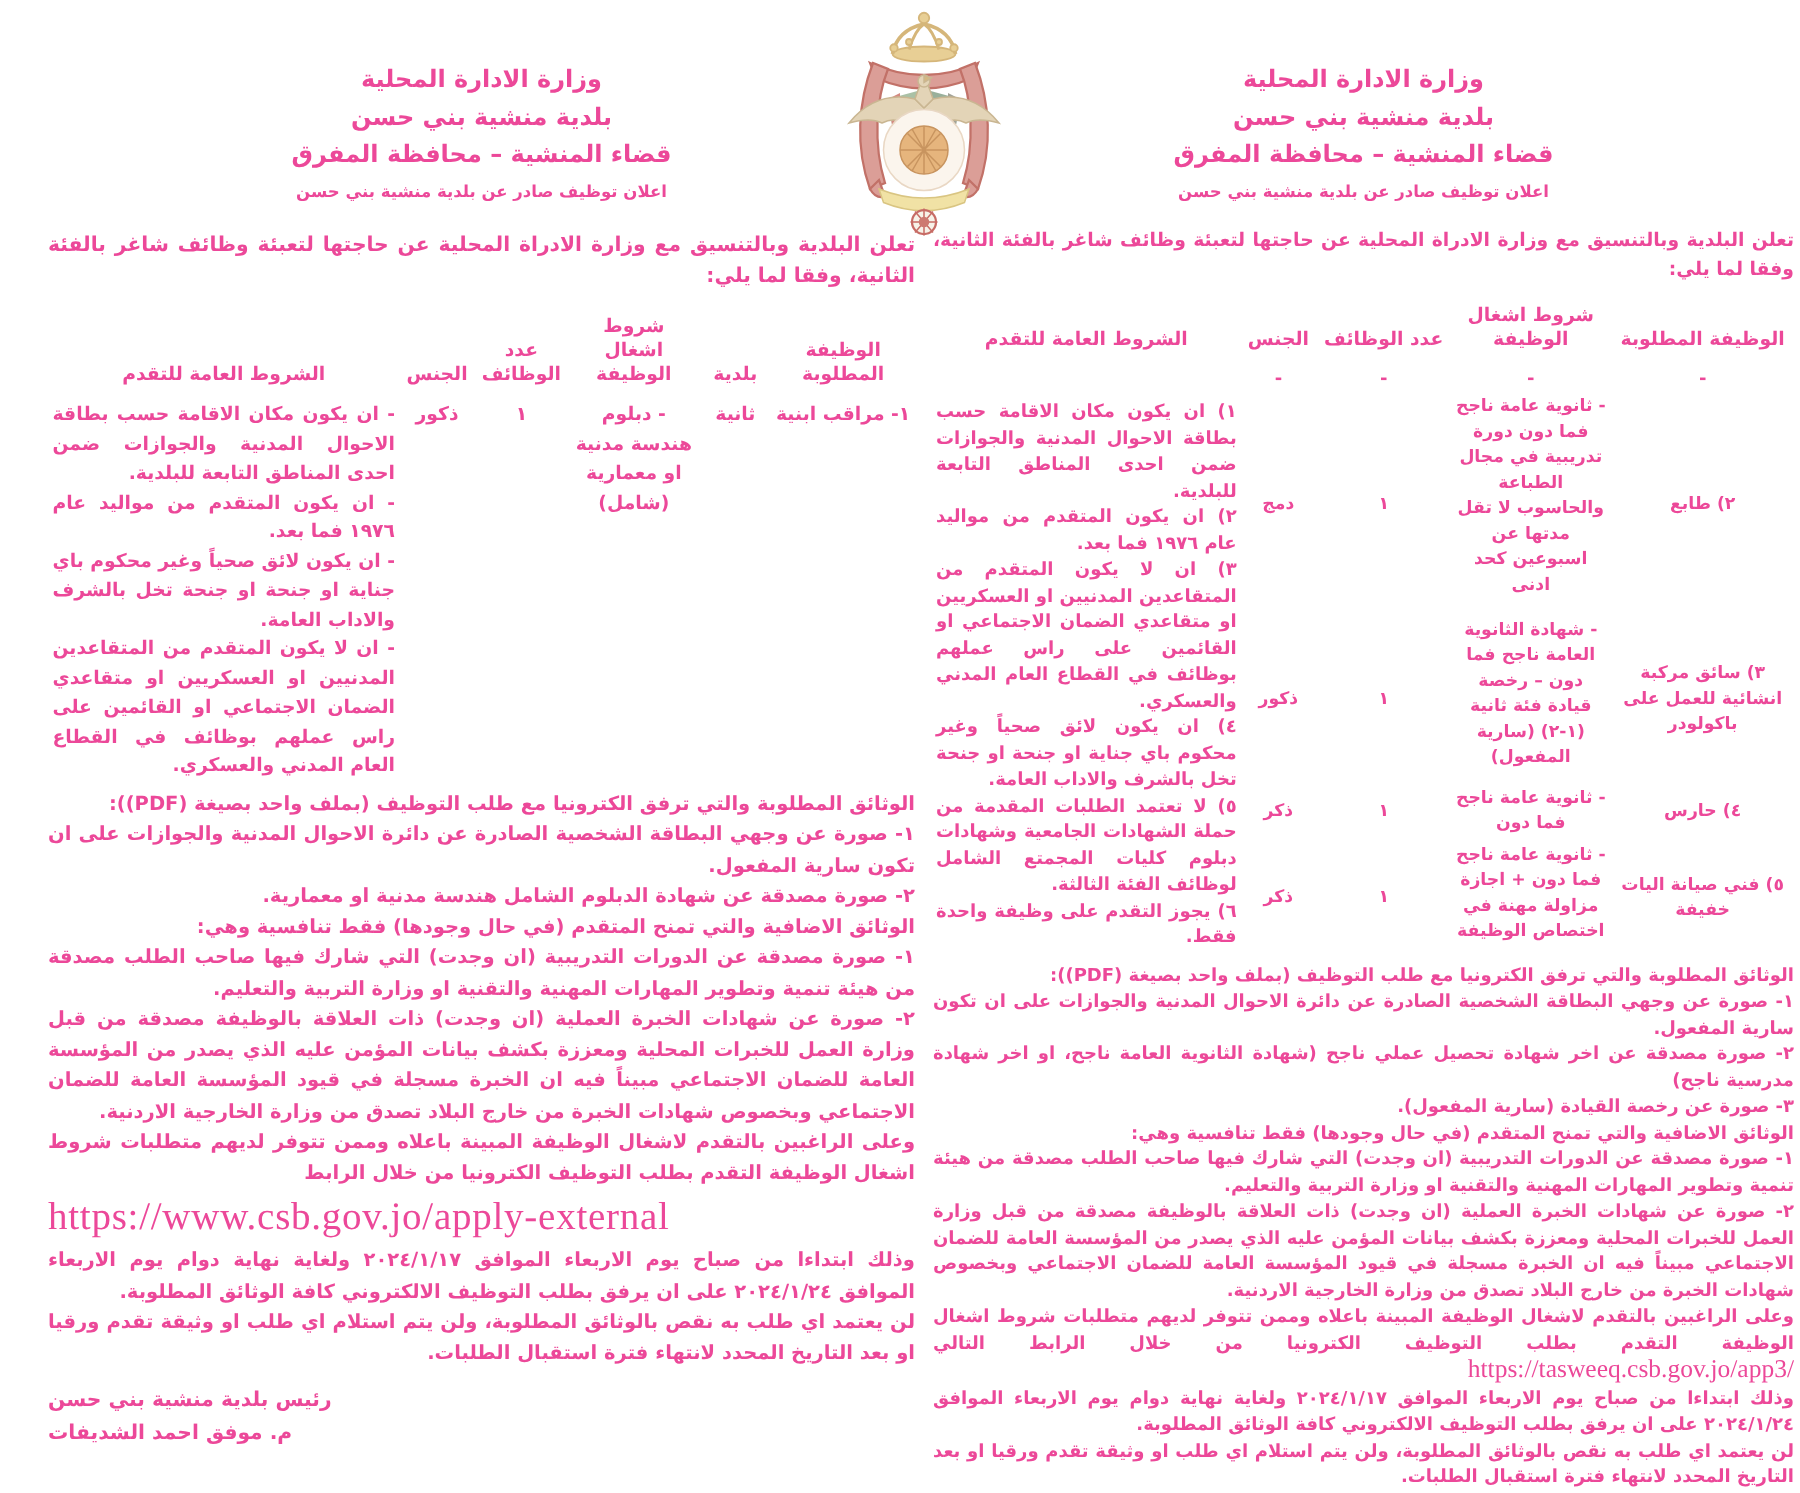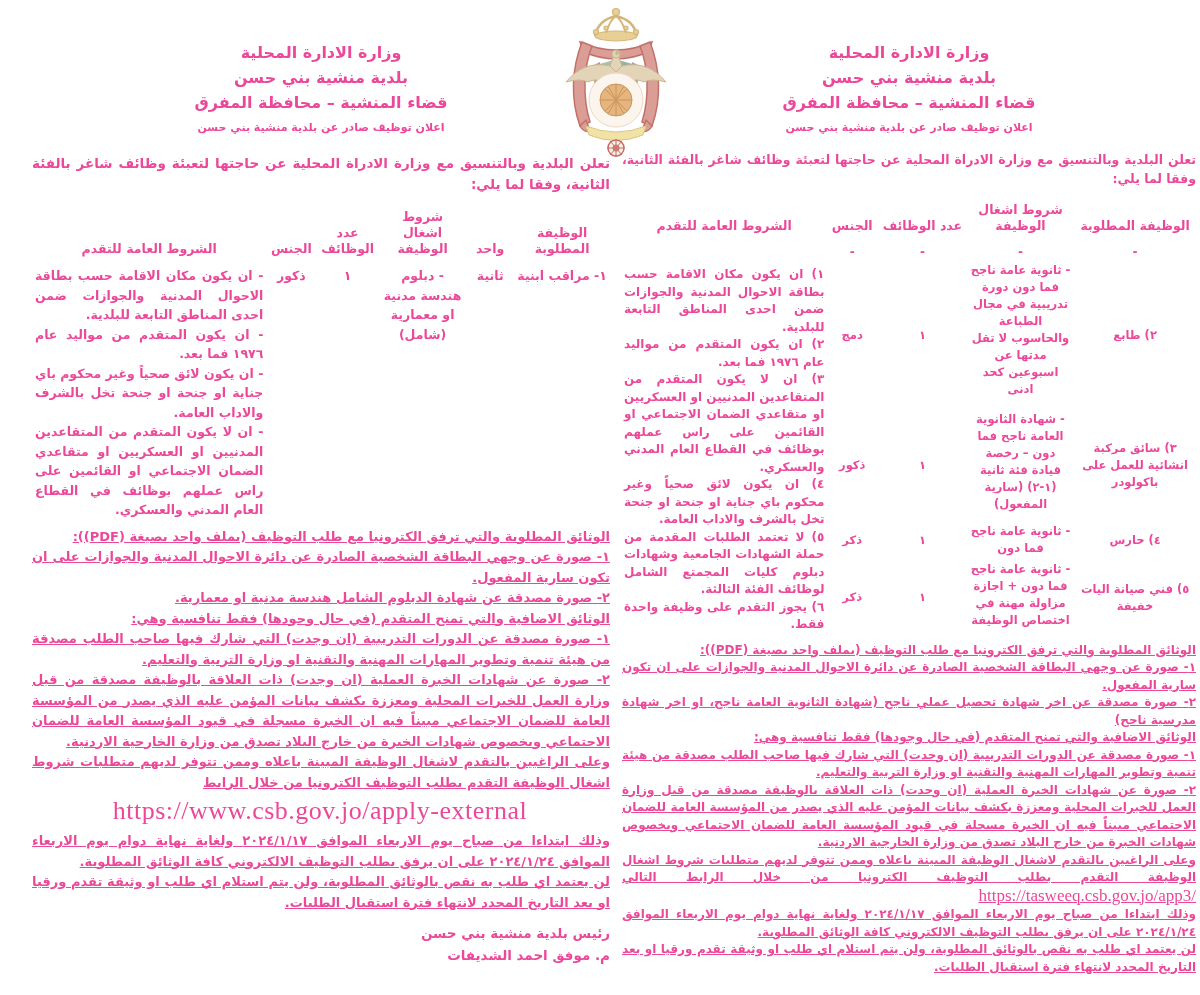--- a/index.html
+++ b/index.html
@@ -25,28 +25,28 @@
   td{padding:1px 3px;text-align:center;}
   .left-table td{font-size:12.5px;line-height:19.5px;vertical-align:top;}
   .left-table .cond{text-align:justify;}
   .cond p{margin:0;}
   .right-table td{font-size:11.5px;line-height:17px;vertical-align:middle;}
   .right-table .req{vertical-align:top;}
   .right-table .cond{vertical-align:top;text-align:justify;padding-top:24px;line-height:17.5px;}
   .dash-row td{font-size:12px;line-height:14px;padding:2px;}
   
   .docs{margin-top:6px;}
-  .docs p,.para{margin:0;text-align:justify;text-decoration:underline;}
+  .docs p,.para{margin:0;text-align:justify;}
   #left-page .docs p,#left-page .para{font-size:13px;line-height:20.5px;}
   #right-page .docs p,#right-page .para{font-size:12px;line-height:17.5px;}
-  .url-big{margin:2px 2px 4px 0;text-align:center;}
+  .url-big{margin:2px 2px 4px 0;text-align:left;}
   .url-big a{font-family:"Liberation Serif",serif;font-weight:400;font-size:26px;line-height:32px;letter-spacing:.5px;}
   .url-inline{font-family:"Liberation Serif",serif;font-weight:400;font-size:17px;}
   
-  .sig{margin-top:9px;text-align:right;}
+  .sig{margin-top:9px;text-align:left;}
   #left-page .sig div{font-size:13.5px;line-height:22px;}
   .sig .name{padding-left:0;}
 </style>
 </head>
 <body>
 
 <div class="canvas">
 
   <div class="emblem">
     <svg width="152" height="158" viewBox="0 0 152 158">
@@ -115,21 +115,21 @@
         <col style="width:92px">
           <col style="width:46px">
           <col style="width:84px">
         <col style="width:60px">
           <col style="width:48px">
           <col style="width:225px">
       </colgroup>
       <thead>
         <tr>
           <th>الوظيفة المطلوبة</th>
-          <th>واحد</th>
+          <th>بلدية</th>
           <th>شروط اشغال الوظيفة</th>
           <th>عدد الوظائف</th>
           <th>الجنس</th>
           <th>الشروط العامة للتقدم</th>
         </tr>
       </thead>
       <tbody>
         <tr>
           <td>١- مراقب ابنية</td>
           <td>ثانية</td>
@@ -233,20 +233,21 @@
           <td>١</td>
           <td>ذكر</td>
         </tr>
       </tbody>
     </table>
 
     <div class="docs">
       <p>الوثائق المطلوبة والتي ترفق الكترونيا مع طلب التوظيف (بملف واحد بصيغة (PDF)):</p>
       <p>١- صورة عن وجهي البطاقة الشخصية الصادرة عن دائرة الاحوال المدنية والجوازات على ان تكون سارية المفعول.</p>
       <p>٢- صورة مصدقة عن اخر شهادة تحصيل عملي ناجح (شهادة الثانوية العامة ناجح، او اخر شهادة مدرسية ناجح)</p>
+      <p>٣- صورة عن رخصة القيادة (سارية المفعول).</p>
       <p>الوثائق الاضافية والتي تمنح المتقدم (في حال وجودها) فقط تنافسية وهي:</p>
       <p>١- صورة مصدقة عن الدورات التدريبية (ان وجدت) التي شارك فيها صاحب الطلب مصدقة من هيئة تنمية وتطوير المهارات المهنية والتقنية او وزارة التربية والتعليم.</p>
       <p>٢- صورة عن شهادات الخبرة العملية (ان وجدت) ذات العلاقة بالوظيفة مصدقة من قبل وزارة العمل للخبرات المحلية ومعززة بكشف بيانات المؤمن عليه الذي يصدر من المؤسسة العامة للضمان الاجتماعي مبيناً فيه ان الخبرة مسجلة في قيود المؤسسة العامة للضمان الاجتماعي وبخصوص شهادات الخبرة من خارج البلاد تصدق من وزارة الخارجية الاردنية.</p>
       <p><span>وعلى الراغبين بالتقدم لاشغال الوظيفة المبينة باعلاه وممن تتوفر لديهم متطلبات شروط اشغال الوظيفة التقدم بطلب التوظيف الكترونيا من خلال الرابط التالي</span> <a href="#" dir="ltr" class="url-inline">https://tasweeq.csb.gov.jo/app3/</a></p>
     </div>
 
     <p class="para">وذلك ابتداءا من صباح يوم الاربعاء الموافق ٢٠٢٤/١/١٧ ولغاية نهاية دوام يوم الاربعاء الموافق ٢٠٢٤/١/٢٤ على ان يرفق بطلب التوظيف الالكتروني كافة الوثائق المطلوبة.</p>
     <p class="para">لن يعتمد اي طلب به نقص بالوثائق المطلوبة، ولن يتم استلام اي طلب او وثيقة تقدم ورقيا او بعد التاريخ المحدد لانتهاء فترة استقبال الطلبات.</p>
 
   </section>

